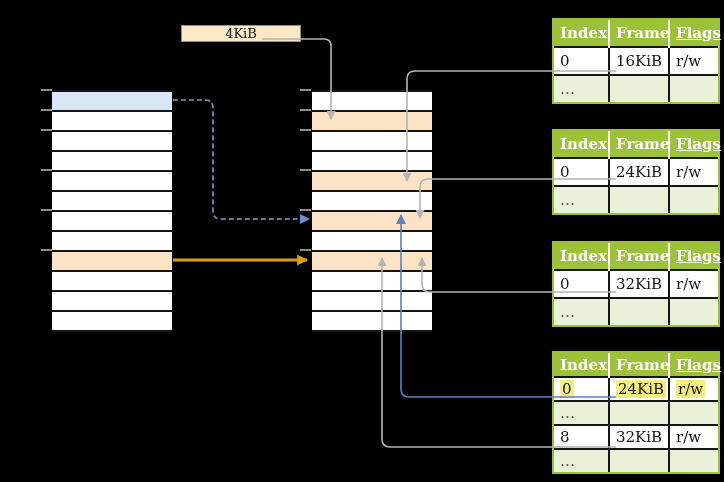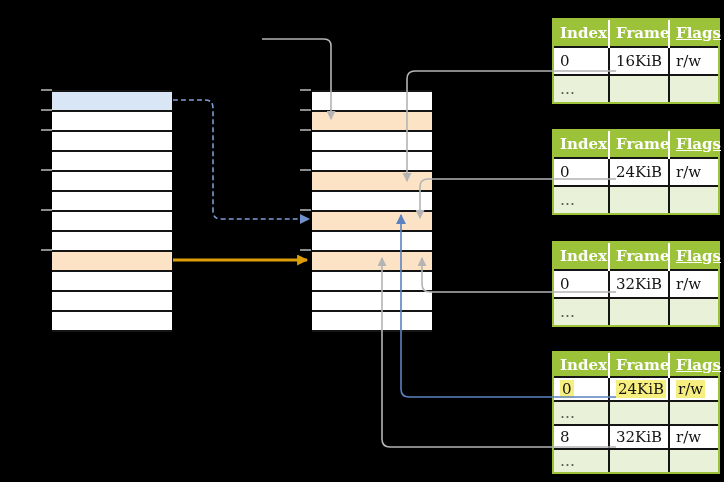--- a/index.html
+++ b/index.html
@@ -82,20 +82,23 @@
   <div class="tick" style="left:41px;top:209px;"></div>
   <div class="tick" style="left:41px;top:249px;"></div>
 
   <div class="tick" style="left:300px;top:89px;"></div>
   <div class="tick" style="left:300px;top:109px;"></div>
   <div class="tick" style="left:300px;top:129px;"></div>
   <div class="tick" style="left:300px;top:169px;"></div>
   <div class="tick" style="left:300px;top:209px;"></div>
   <div class="tick" style="left:300px;top:249px;"></div>
 
+  <div class="frame-label">
+    <span>4KiB</span>
+  </div>
 
   <div class="pt" style="top:18px;">
     <table>
       <colgroup>
           <col class="col-index">
           <col class="col-frame">
           <col class="col-flags">
         </colgroup>
       <tbody>
           <tr>

